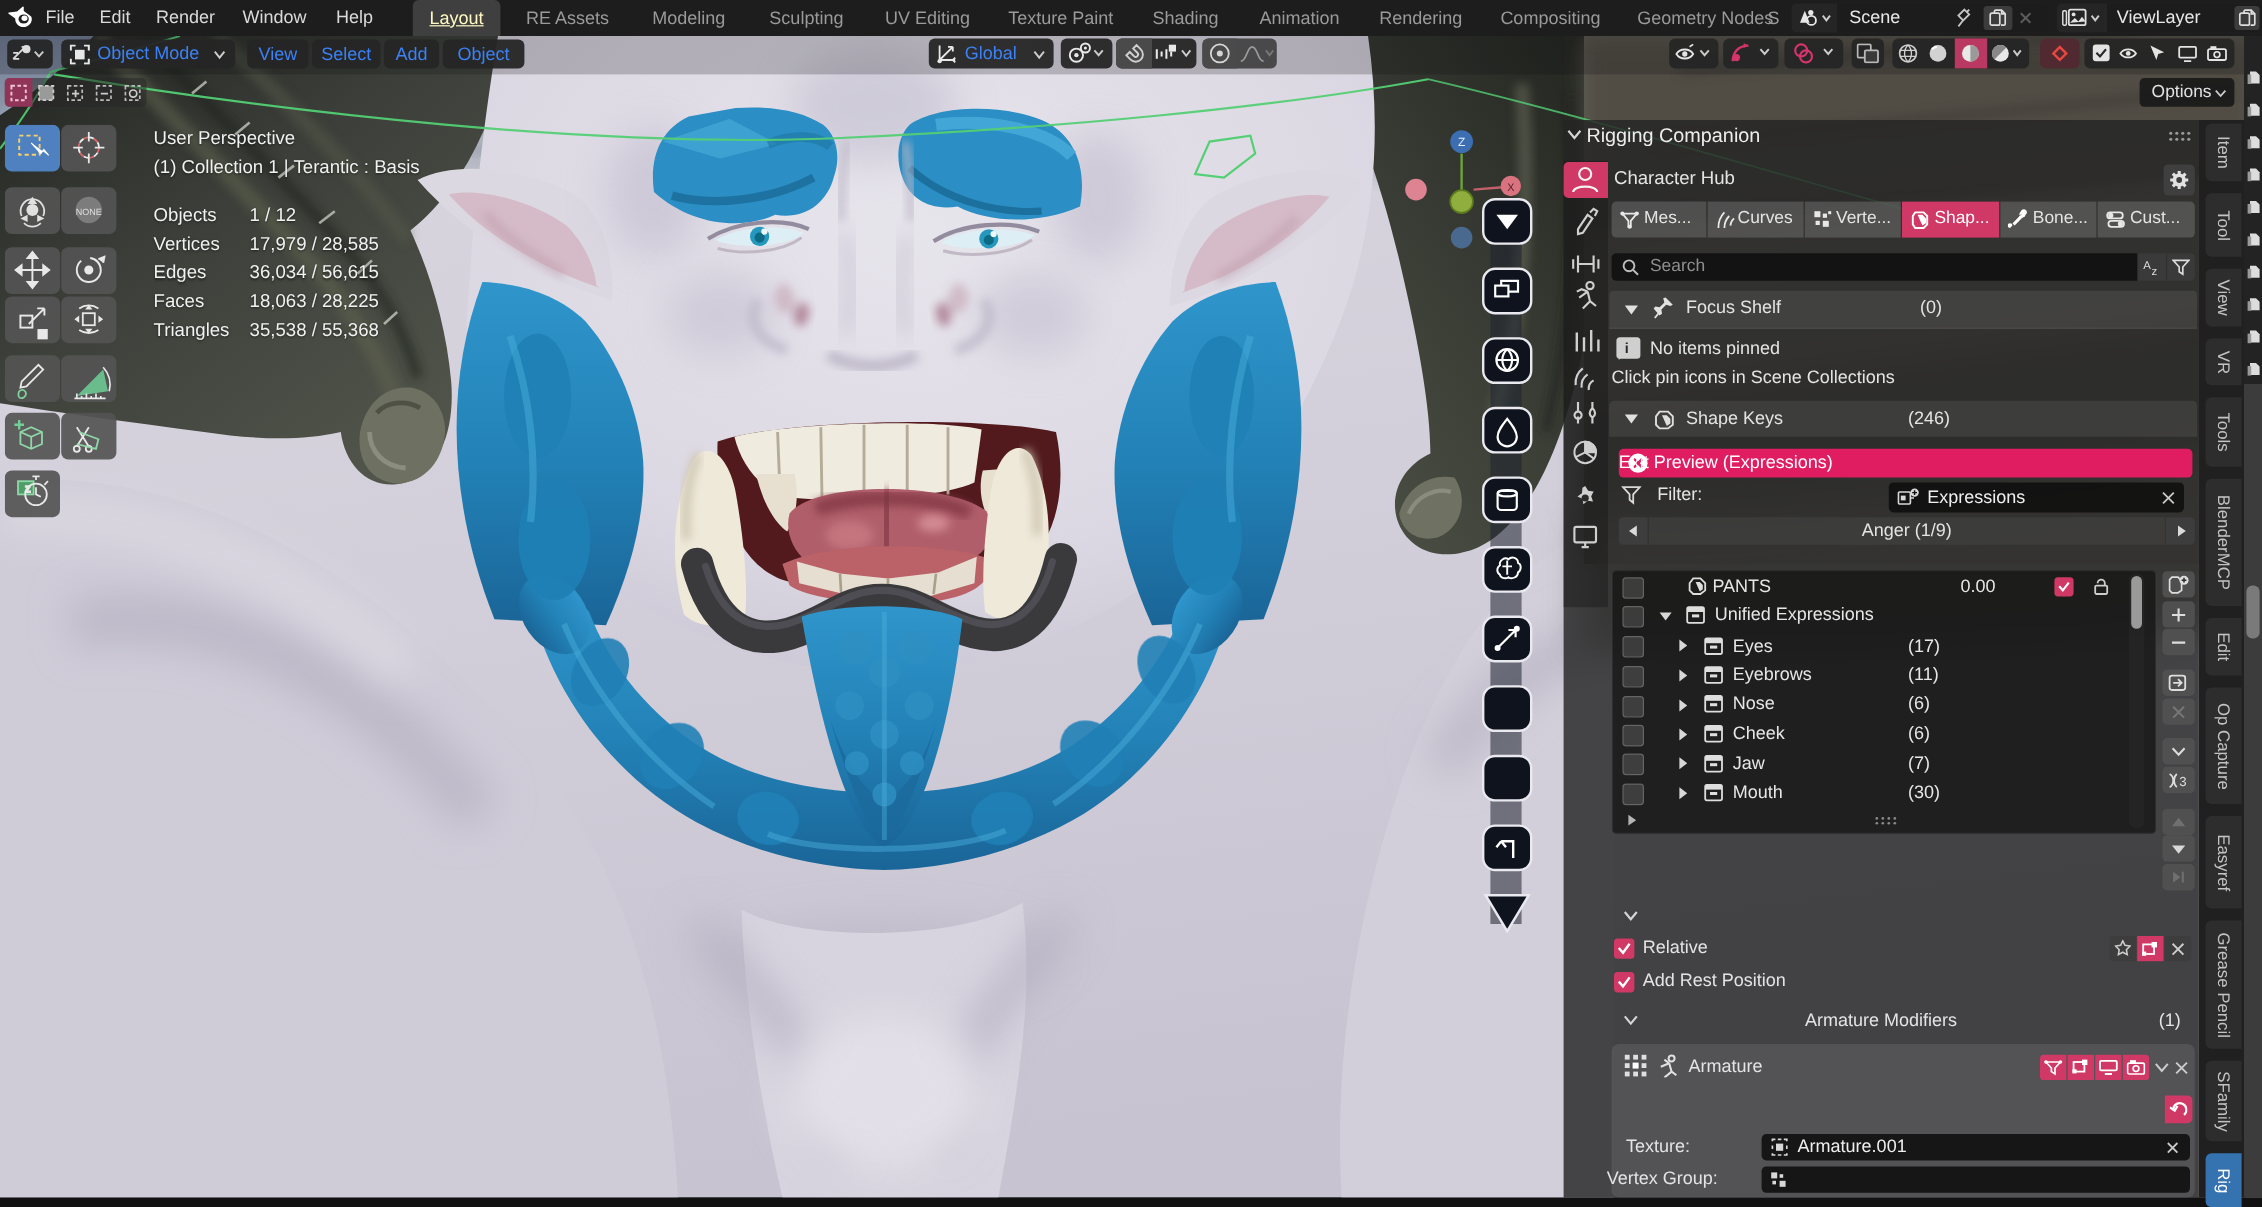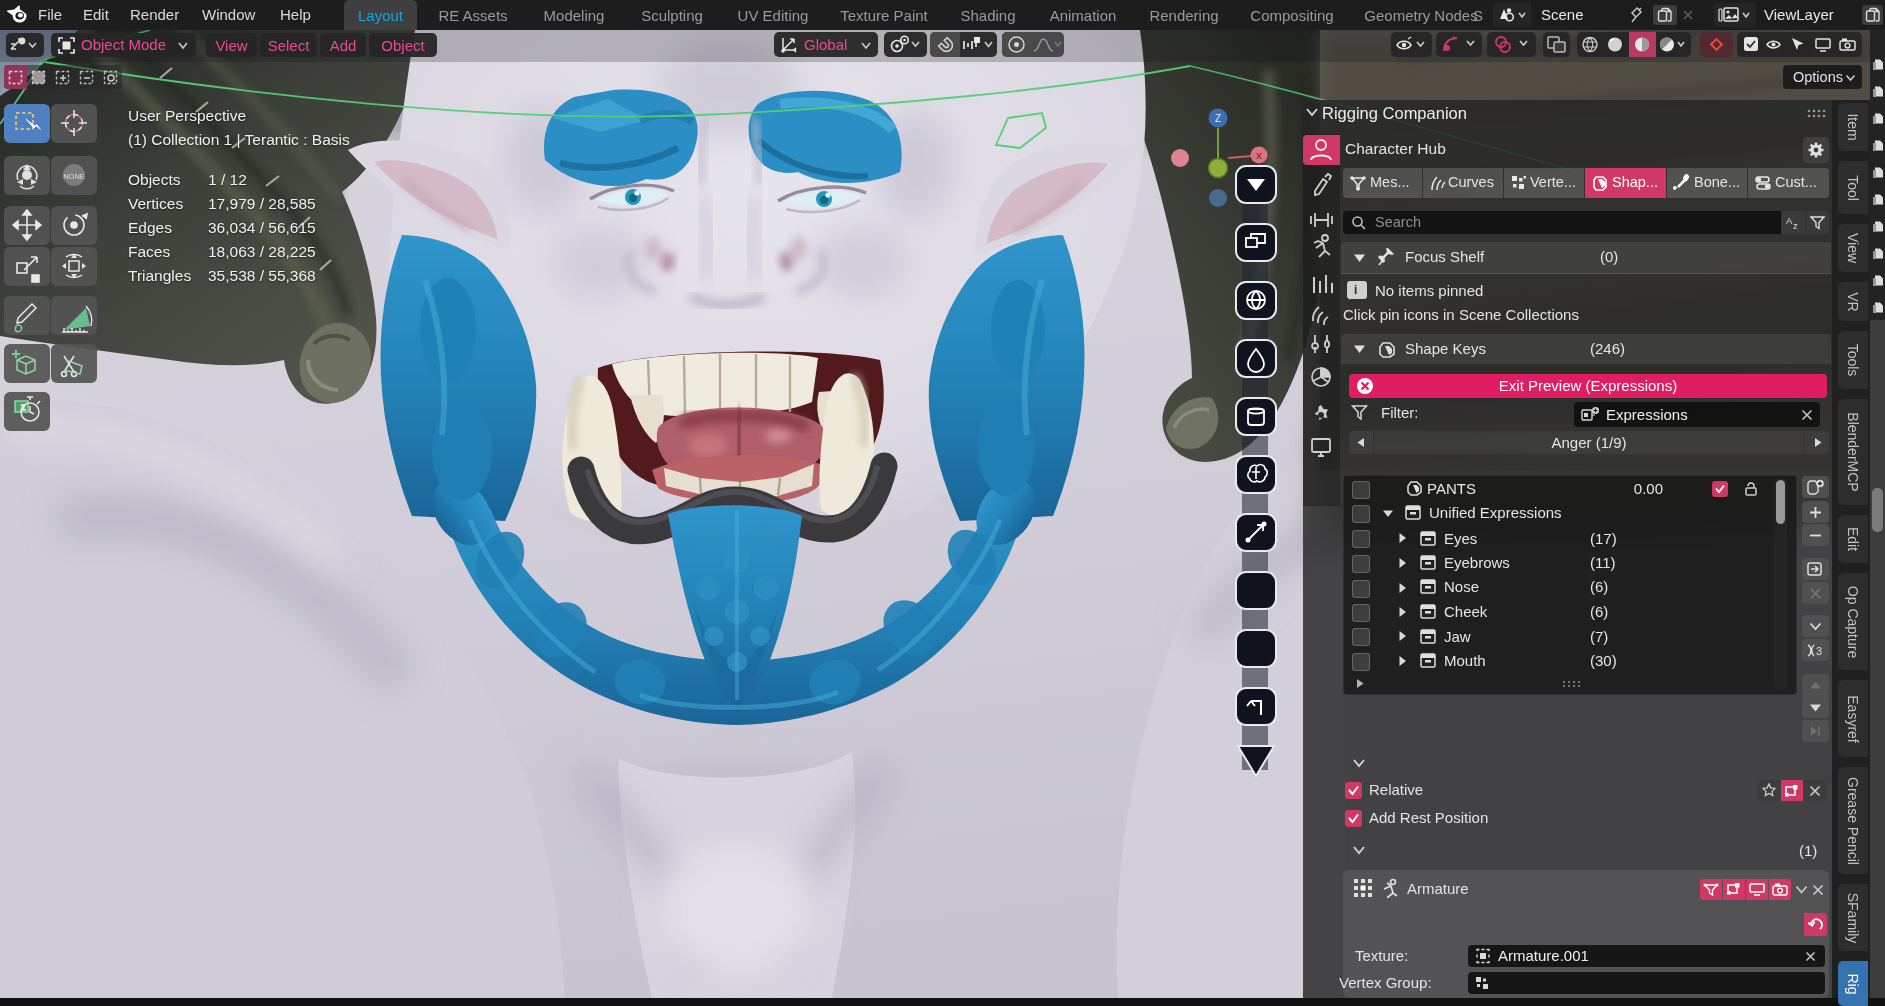--- a/index.html
+++ b/index.html
@@ -4,23 +4,23 @@
 <style>
   html,body{margin:0;padding:0;background:#111;}
   #app{position:relative;width:1885px;height:1006px;overflow:hidden;
        font-family:"Liberation Sans",sans-serif;color:#dfdfdf;
        -webkit-font-smoothing:antialiased;}
   .abs{position:absolute;white-space:nowrap;}
   
   #topbar{position:absolute;left:0;top:0;width:1885px;height:30px;background:#1d1d1d;}
   #topbar .menu{position:absolute;top:0;height:30px;line-height:30px;font-size:15px;color:#dadada;}
   .wtab{position:absolute;top:0;height:30px;line-height:31px;font-size:15px;color:#9a9a9a;text-align:center;}
-  .wtab.active{background:#3f3f3f;color:#0ea5e9;border-radius:5px 5px 0 0;}
+  .wtab.active{background:#3f3f3f;color:#fef9c3;border-radius:5px 5px 0 0;text-decoration:underline;}
   
-  .pill{position:absolute;background:rgba(37,37,37,0.94);border-radius:5px;color:#ec4899;font-size:15px;}
+  .pill{position:absolute;background:rgba(37,37,37,0.94);border-radius:5px;color:#3b82f6;font-size:15px;}
   .hmenu{line-height:25px;text-align:center;}
   
   #npanel{position:absolute;left:1303px;top:100px;width:529px;height:898px;
           background:rgba(36,36,36,0.82);}
   .ph{font-size:15px;color:#e4e4e4;}
   
   .stab{position:absolute;left:1838px;width:30px;background:#2c2c2c;color:#c6c6c6;
         border-radius:5px 0 0 5px;font-size:14px;}
   .stab span{position:absolute;left:50%;top:50%;transform:translate(-50%,-50%) rotate(90deg);white-space:nowrap;}
 </style>
@@ -799,21 +799,21 @@
         <path d="M8,6 h4 l3,3 v4 l-3,2" fill="#dedede"></path>
       </svg>
     <div class="abs ph" style="left:102px;top:240px;font-size:15px">Shape Keys</div>
     <div class="abs ph" style="left:287px;top:240px;font-size:15px">(246)</div>
 
     <div class="abs" style="left:46px;top:274px;width:478px;height:24px;background:#e11d61;border-radius:4px">
       <svg class="abs" style="left:7px;top:3px" width="18" height="18" viewBox="0 0 18 18">
           <circle cx="9" cy="9" r="8" fill="#fff"></circle>
           <path d="M5.5,5.5 l7,7 M12.5,5.5 l-7,7" stroke="#e11d61" stroke-width="2.2"></path>
         </svg>
-      <div class="abs" style="left:0;width:478px;top:0;line-height:24px;text-align:center;font-size:15px;color:#fff">Exit Preview (Expressions)</div>
+      <div class="abs" style="left:0;width:536px;top:0;line-height:24px;text-align:left;font-size:15px;color:#fff">Exit Preview (Expressions)</div>
     </div>
 
     <svg class="abs" style="left:48px;top:304px" width="17" height="18" viewBox="0 0 17 18">
         <path d="M1.5,2 h14 l-5.5,6 v7 l-3,-2.5 v-4.5 Z" fill="none" stroke="#d8d8d8" stroke-width="1.5"></path>
       </svg>
     <div class="abs ph" style="left:78px;top:304px;font-size:15px">Filter:</div>
     <div class="abs" style="left:271px;top:302px;width:246px;height:25px;background:rgba(16,16,16,0.9);border-radius:4px">
       <svg class="abs" style="left:7px;top:4px" width="19" height="18" viewBox="0 0 19 18">
           <rect x="1" y="4" width="10" height="10" rx="1" fill="none" stroke="#d8d8d8" stroke-width="1.4"></rect>
           <rect x="3" y="7" width="4" height="4" fill="#d8d8d8"></rect>
@@ -1048,20 +1048,21 @@
     <div class="abs" style="left:42px;top:710px;width:17px;height:17px;background:#d03865;border-radius:3px">
       <svg class="abs" style="left:2px;top:3px" width="13" height="11" viewBox="0 0 13 11">
           <path d="M2,5 l3.5,4 L11,1.5" fill="none" stroke="#fff" stroke-width="2"></path>
         </svg>
     </div>
     <div class="abs ph" style="left:66px;top:709px;font-size:15px">Add Rest Position</div>
 
     <svg class="abs" style="left:49px;top:745px" width="14" height="11" viewBox="0 0 14 11">
         <path d="M2,2 l5,6 5,-6" fill="none" stroke="#d6d6d6" stroke-width="1.8"></path>
       </svg>
+    <div class="abs ph" style="left:0px;top:742px;width:529px;text-align:center;font-size:15px">Armature Modifiers</div>
     <div class="abs ph" style="left:496px;top:742px;font-size:15px">(1)</div>
 
     <div class="abs" style="left:40px;top:770px;width:486px;height:128px;background:rgba(255,255,255,0.09);border-radius:6px"></div>
     <svg class="abs" style="left:50px;top:778px" width="20" height="20" viewBox="0 0 20 20">
         <g fill="#e0e0e0">
           <rect x="1" y="1" width="4" height="4"></rect>
           <rect x="8" y="1" width="4" height="4"></rect>
           <rect x="15" y="1" width="4" height="4"></rect>
           <rect x="1" y="8" width="4" height="4"></rect>
           <rect x="15" y="8" width="4" height="4"></rect>

